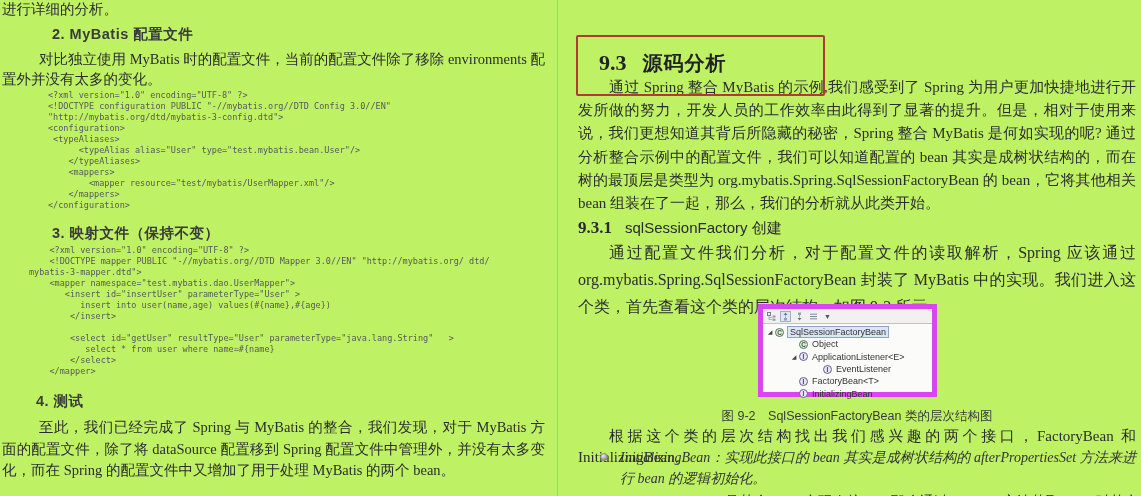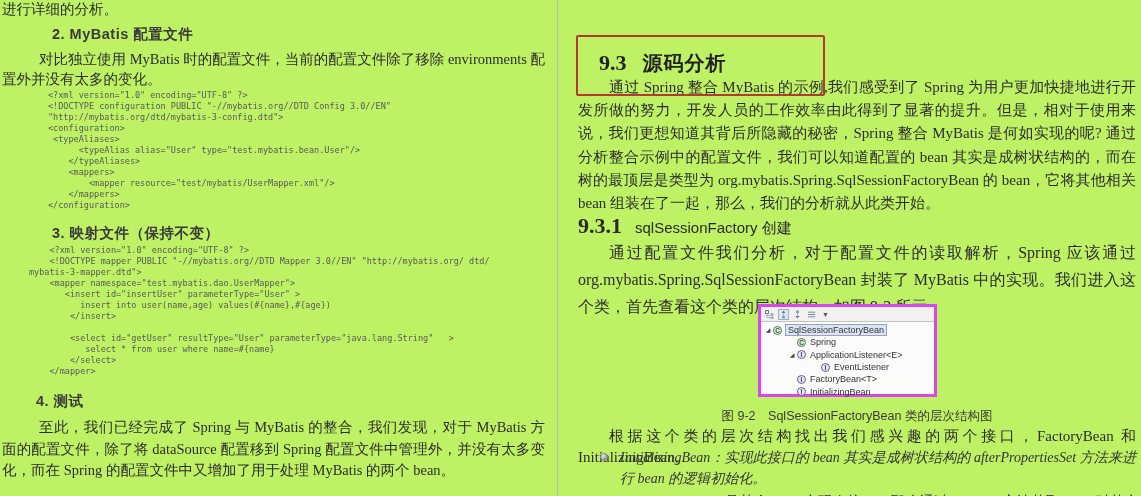--- a/index.html
+++ b/index.html
@@ -38,26 +38,26 @@
   .redbox{
     left:-2px;top:11px;width:245px;height:57px;
     border:2px solid #b23a30;border-radius:2px;
     pointer-events:none;z-index:5;background:transparent;
   }
   .h93{top:17px;left:21px;margin:0;white-space:nowrap;}
   .h93 .num{font-family:"Liberation Serif",serif;font-weight:700;font-size:22px;color:#222;}
   .h93 .ttl{font-family:"Liberation Sans","DejaVu Sans",sans-serif;font-weight:700;font-size:20px;color:#222;margin-left:16px;letter-spacing:1px;}
   .p-intro{top:52px;left:0;width:558px;text-indent:31px;line-height:23.2px;font-size:15px;}
   .h931{top:188px;left:0;margin:0;white-space:nowrap;}
-  .h931 .num{font-family:"Liberation Serif",serif;font-weight:600;font-size:22px;color:#2a2a2a;}
+  .h931 .num{font-family:"Liberation Serif",serif;font-weight:600;font-size:17px;color:#2a2a2a;}
   .h931 .ttl{font-family:"Liberation Sans","DejaVu Sans",sans-serif;font-weight:500;font-size:15px;color:#2a2a2a;margin-left:13px;}
   .p-sub{top:215px;left:0;width:558px;text-indent:31px;line-height:27px;font-size:16px;}
   .figbox{
     left:180px;top:280px;width:179px;height:93px;
-    border:3px solid #d946ef;background:#fbfbfa;
+    border:5px solid #d946ef;background:#fbfbfa;
     font-family:"Liberation Sans","DejaVu Sans",sans-serif;
     box-sizing:border-box;
   }
   .ftoolbar{height:14px;border-bottom:1px solid #c2c2c2;display:flex;align-items:center;gap:3px;padding-left:3px;background:#f2f1ef;}
   .tbi{width:11px;height:11px;display:inline-flex;align-items:center;justify-content:center;}
   .tbi.pressed{border:1px solid #9db0c5;background:#dfe8f2;box-sizing:border-box;}
   .tbi-caret{font-size:7px;color:#555;margin-left:2px;line-height:11px;}
   .ftree{padding-top:2px;}
   .trow{display:flex;align-items:center;height:12.3px;font-size:9px;color:#333;white-space:nowrap;}
   .arrow{width:10px;font-size:6px;color:#444;text-align:center;line-height:10px;flex:0 0 10px;}
@@ -175,21 +175,21 @@
       </div>
       <div class="ftree">
           <div class="trow" style="padding-left: 2px;">
             <span class="arrow">◢</span>
             <span class="t-icon t-class">C</span>
             <span class="tlabel selected">SqlSessionFactoryBean</span>
           </div>
           <div class="trow" style="padding-left: 26px;">
             <span class="arrow"></span>
             <span class="t-icon t-class">C</span>
-            <span class="tlabel">Spring</span>
+            <span class="tlabel">Object</span>
           </div>
           <div class="trow" style="padding-left: 26px;">
             <span class="arrow">◢</span>
             <span class="t-icon t-iface">I</span>
             <span class="tlabel">ApplicationListener&lt;E&gt;</span>
           </div>
           <div class="trow" style="padding-left: 50px;">
             <span class="arrow"></span>
             <span class="t-icon t-iface">I</span>
             <span class="tlabel">EventListener</span>

